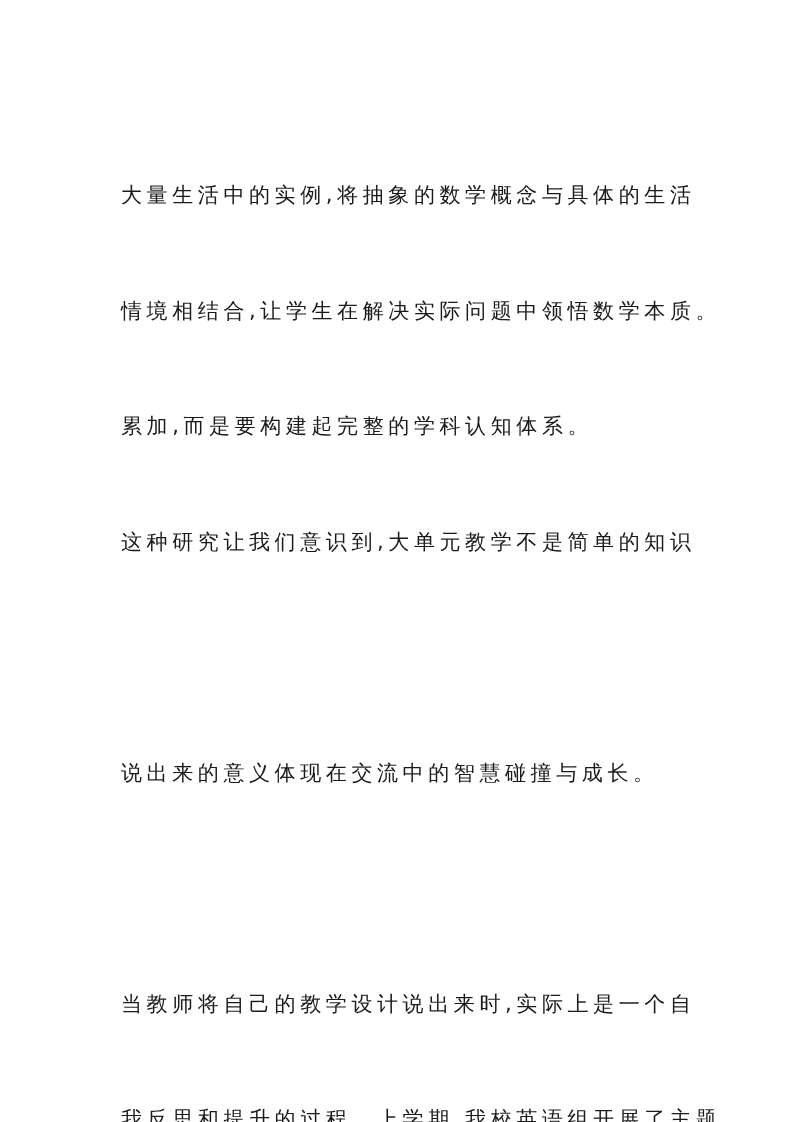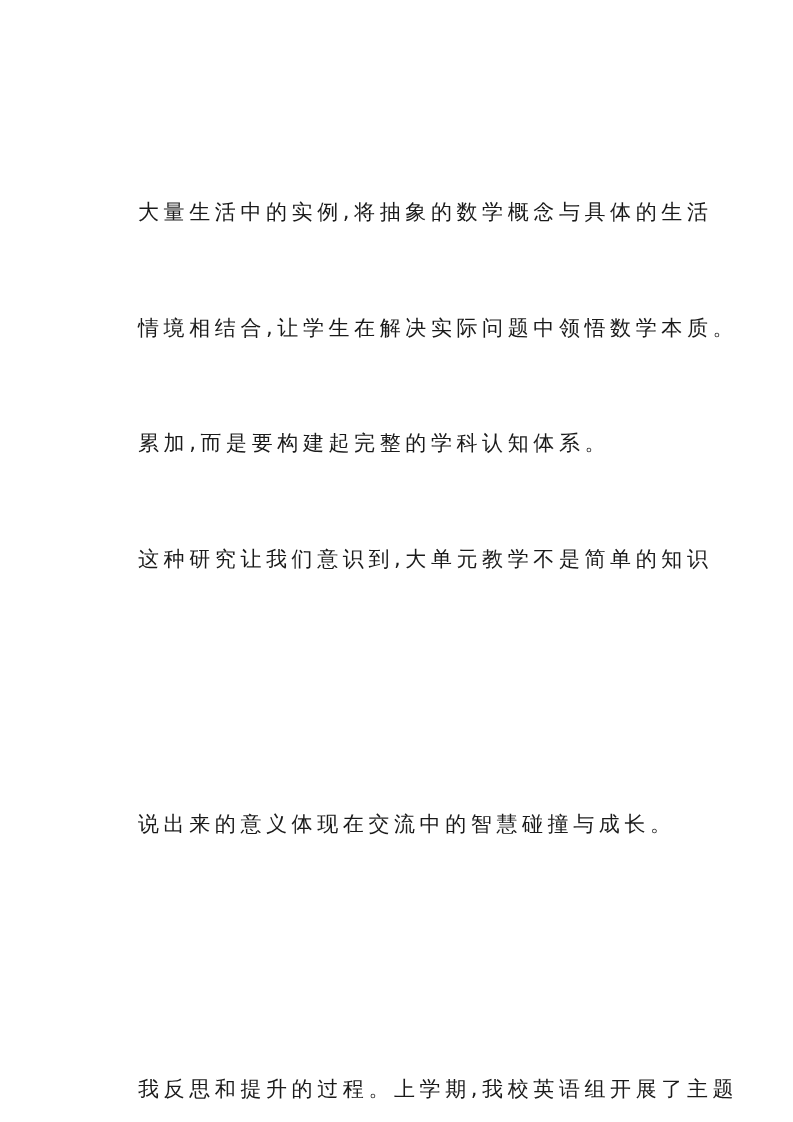--- a/index.html
+++ b/index.html
@@ -3,40 +3,41 @@
 <meta charset="utf-8">
 <style>
   html, body { margin: 0; padding: 0; background: #ffffff; }
   body { width: 793px; height: 1122px; position: relative; overflow: hidden; }
   .page {
     position: absolute; left: 121px; top: 99px; width: 556px;
     font-family: "DejaVu Sans", "Liberation Sans", sans-serif;
     font-size: 21px; color: #1a1a1a;
     letter-spacing: 4.6px;
   }
-  .para { margin: 17px; line-height: 38.5px; white-space: pre-wrap; word-break: break-all; }
+  .para { margin: 0; line-height: 38.5px; white-space: pre-wrap; word-break: break-all; }
   .line { display: block; height: 38.5px; white-space: nowrap; }
   .gap { height: 38.5px; }
 </style>
 </head>
 <body>
 
 <div class="page">
   <div class="para">
     <span class="line">大量生活中的实例,将抽象的数学概念与具体的生活</span>
     <span class="line">情境相结合,让学生在解决实际问题中领悟数学本质。</span>
     <span class="line">累加,而是要构建起完整的学科认知体系。</span>
     <span class="line">这种研究让我们意识到,大单元教学不是简单的知识</span>
   </div>
   <div class="gap"></div>
   <div class="para">
     <span class="line">说出来的意义体现在交流中的智慧碰撞与成长。</span>
   </div>
   <div class="gap"></div>
   <div class="para">
+    <span class="line">当教师将自己的教学设计说出来时,实际上是一个自</span>
     <span class="line">我反思和提升的过程。上学期,我校英语组开展了主题</span>
     
     
     
     
     
     
   </div>
 
 </div>

